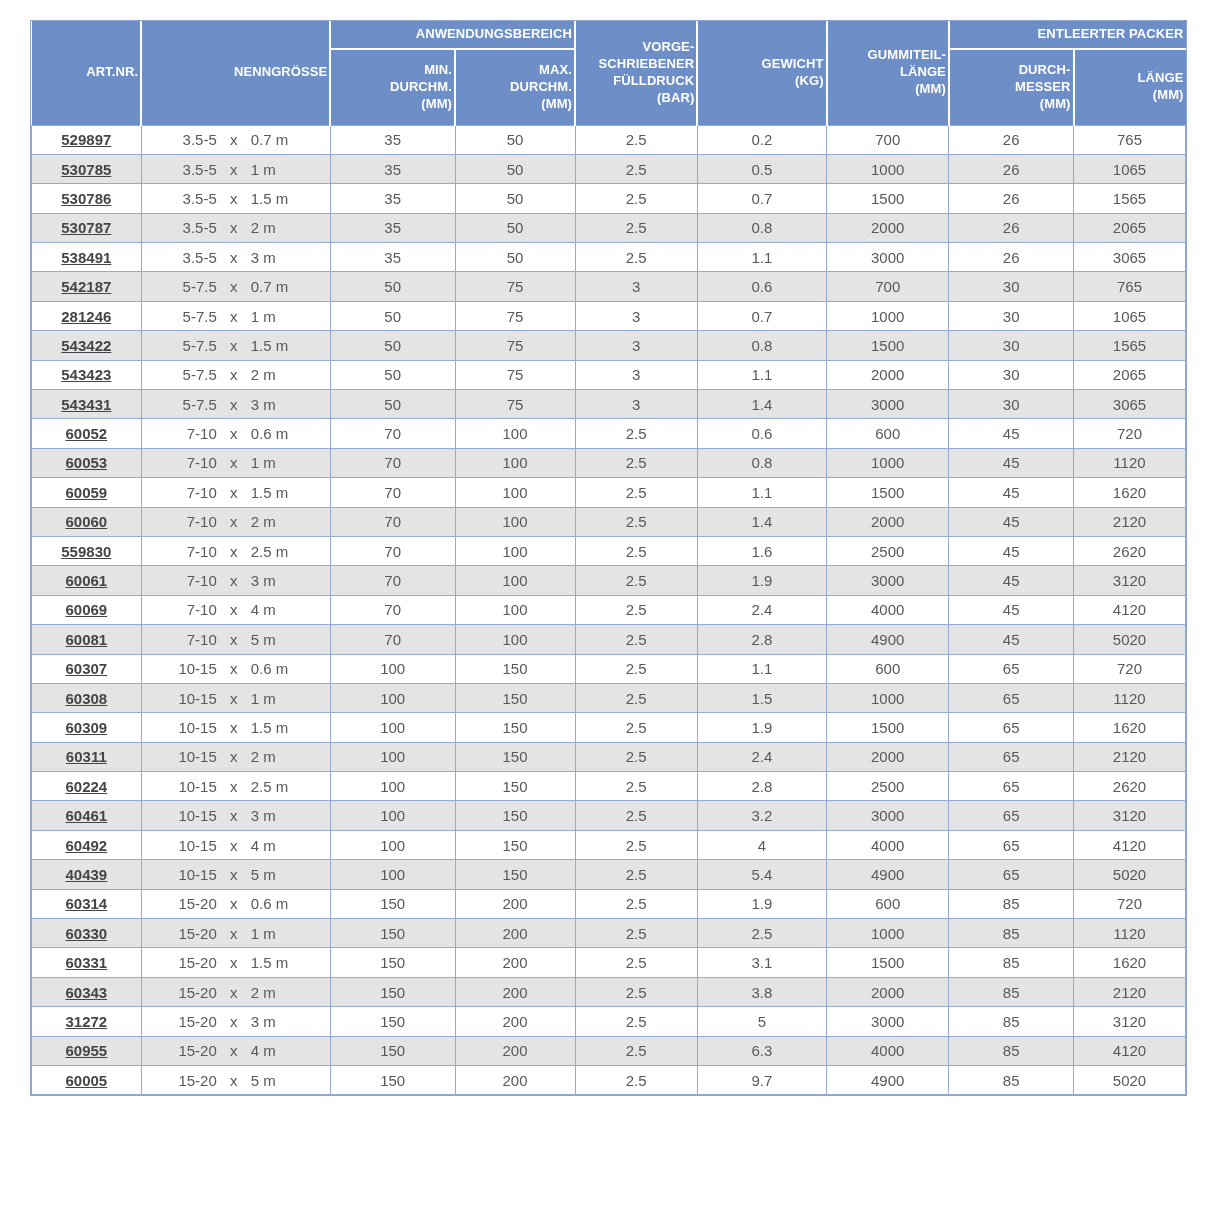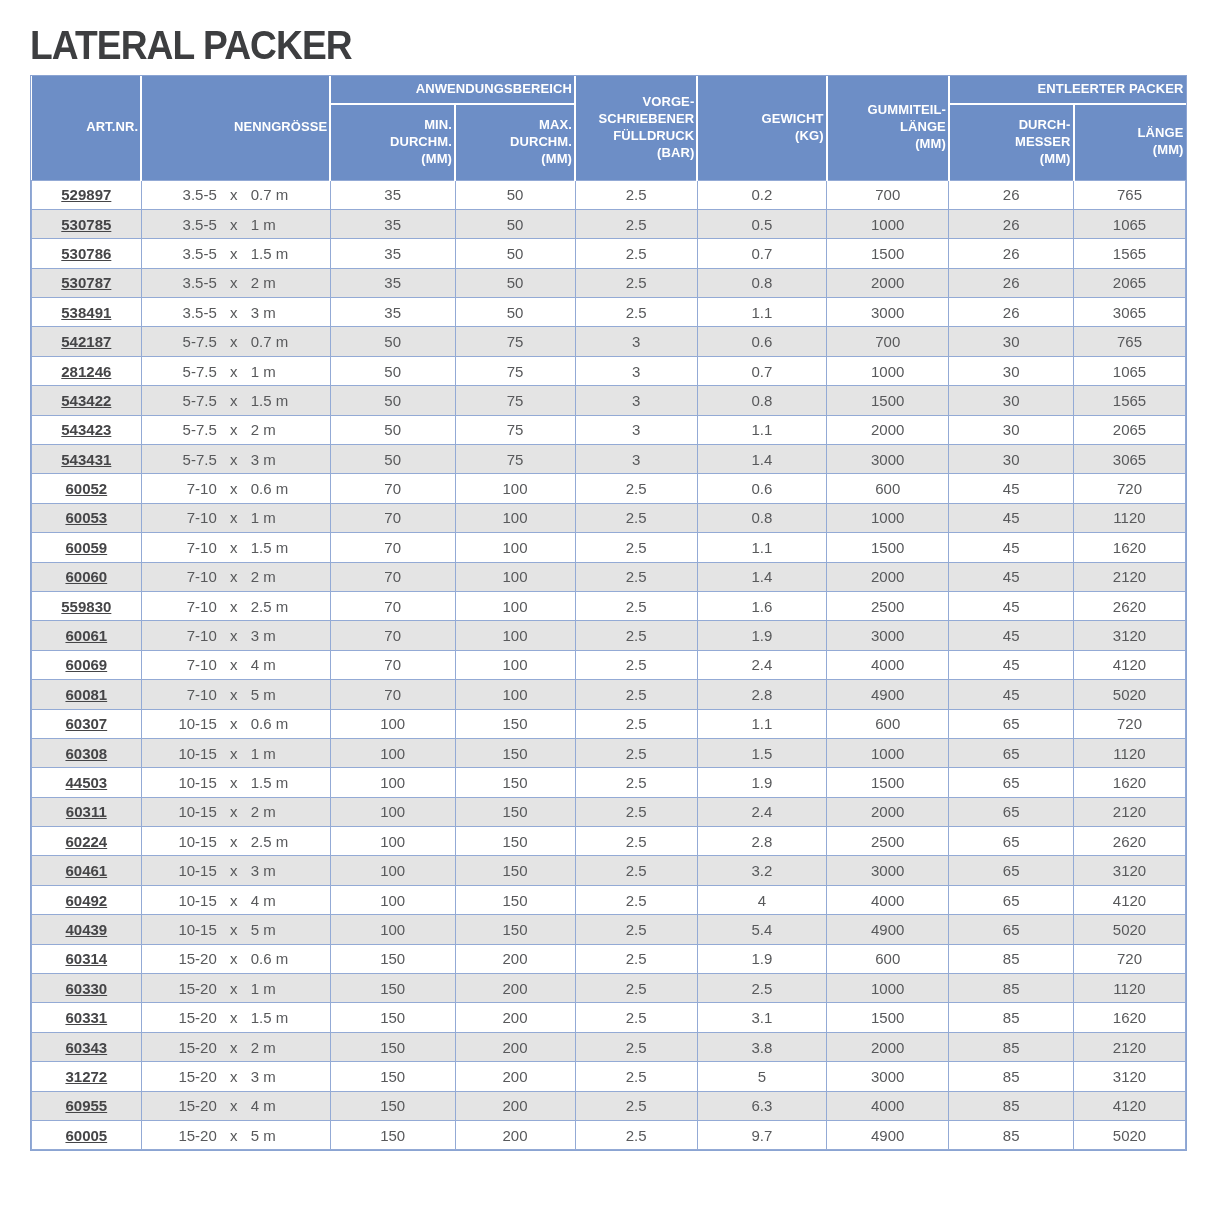--- a/index.html
+++ b/index.html
@@ -85,23 +85,20 @@
     align-items: flex-start;
   }
   .size .range { width: 46px; text-align: right; }
   .size .sep   { width: 34px; text-align: center; }
   .size .len   { width: 50px; text-align: left; white-space: nowrap; }
 </style>
 </head>
 <body>
 
 <div class="page">
-  <h1 class="page-title">
-      <span>LATERAL PACKER</span>
-    </h1>
 
   <div class="table-wrap">
     <table class="packer">
       <colgroup>
         <col style="width:9.5%">
         <col style="width:16.4%">
         <col style="width:10.8%">
         <col style="width:10.4%">
         <col style="width:10.6%">
         <col style="width:11.2%">
@@ -474,21 +471,21 @@
     </td>
     <td>100</td>
     <td>150</td>
     <td>2.5</td>
     <td>1.5</td>
     <td>1000</td>
     <td>65</td>
     <td>1120</td>
   </tr>
           <tr>
-    <td class="artnr">44503</td>
+    <td class="artnr">60309</td>
     <td>
       <span class="size">
         <span class="range">10-15</span>
         <span class="sep">x</span>
         <span class="len">1.5 m</span>
       </span>
     </td>
     <td>100</td>
     <td>150</td>
     <td>2.5</td>

